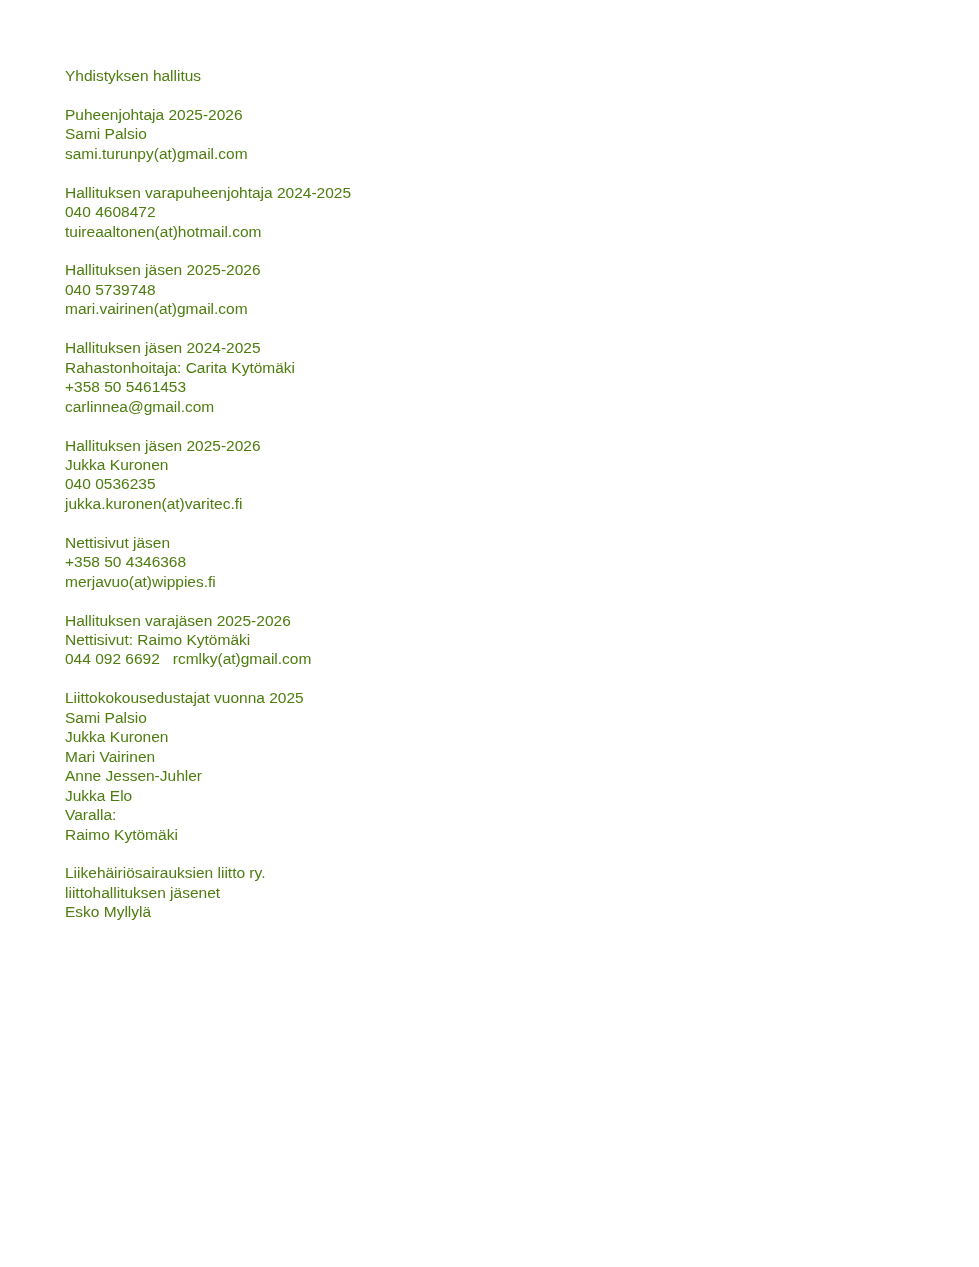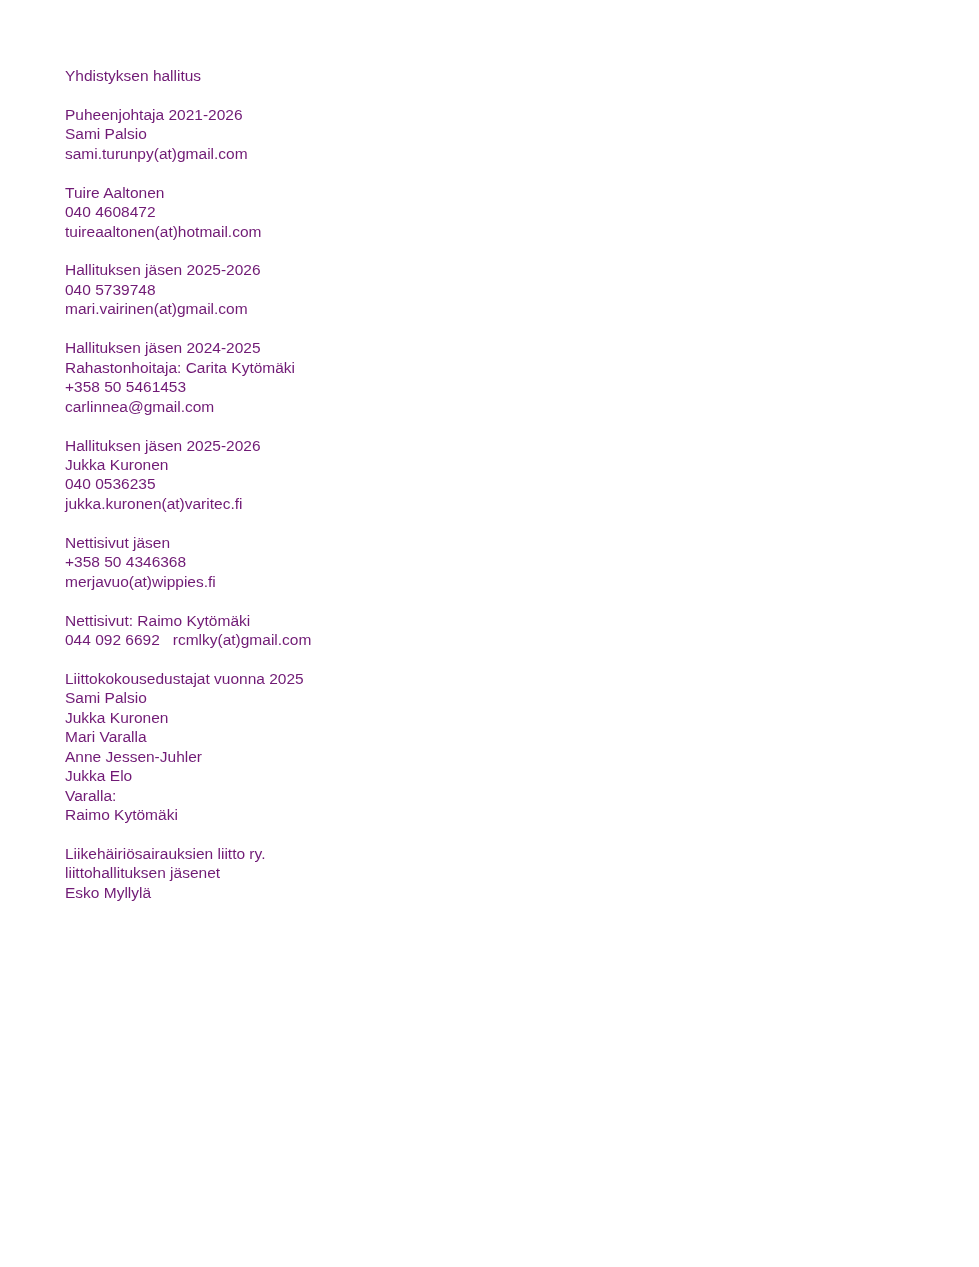--- a/index.html
+++ b/index.html
@@ -13,46 +13,46 @@
     overflow: hidden;
   }
   .page {
     box-sizing: border-box;
     width: 979px;
     height: 1267px;
     padding: 66px 20px 0 65px;
     font-family: "Liberation Sans", "DejaVu Sans", sans-serif;
     font-size: 15.5px;
     line-height: 19.45px;
-    color: #701a75;
+    color: #4d7c0f;
     font-weight: 400;
   }
   .doc-title {
     margin: 0 0 19.45px 0;
   }
   .block {
     margin: 0 0 19.45px 0;
   }
   .line {
     white-space: pre-wrap;
   }
 </style>
 </head>
 <body>
 
 <main class="page">
   <h1 class="doc-title line" style="font-size:inherit; font-weight:400;">Yhdistyksen hallitus</h1>
   <div>
       <div class="block">
-        <div class="line">Puheenjohtaja 2021-2026</div>
+        <div class="line">Puheenjohtaja 2025-2026</div>
         <div class="line">Sami Palsio</div>
         <div class="line">sami.turunpy(at)gmail.com</div>
       </div>
       <div class="block">
-        <div class="line">Tuire Aaltonen</div>
+        <div class="line">Hallituksen varapuheenjohtaja 2024-2025</div>
         <div class="line">040 4608472</div>
         <div class="line">tuireaaltonen(at)hotmail.com</div>
       </div>
       <div class="block">
         <div class="line">Hallituksen jäsen 2025-2026</div>
         <div class="line">040 5739748</div>
         <div class="line">mari.vairinen(at)gmail.com</div>
       </div>
       <div class="block">
         <div class="line">Hallituksen jäsen 2024-2025</div>
@@ -65,28 +65,29 @@
         <div class="line">Jukka Kuronen</div>
         <div class="line">040 0536235</div>
         <div class="line">jukka.kuronen(at)varitec.fi</div>
       </div>
       <div class="block">
         <div class="line">Nettisivut jäsen</div>
         <div class="line">+358 50 4346368</div>
         <div class="line">merjavuo(at)wippies.fi</div>
       </div>
       <div class="block">
+        <div class="line">Hallituksen varajäsen 2025-2026</div>
         <div class="line">Nettisivut: Raimo Kytömäki</div>
         <div class="line">044 092 6692   rcmlky(at)gmail.com</div>
       </div>
       <div class="block">
         <div class="line">Liittokokousedustajat vuonna 2025</div>
         <div class="line">Sami Palsio</div>
         <div class="line">Jukka Kuronen</div>
-        <div class="line">Mari Varalla</div>
+        <div class="line">Mari Vairinen</div>
         <div class="line">Anne Jessen-Juhler</div>
         <div class="line">Jukka Elo</div>
         <div class="line">Varalla:</div>
         <div class="line">Raimo Kytömäki</div>
       </div>
       <div class="block">
         <div class="line">Liikehäiriösairauksien liitto ry.</div>
         <div class="line">liittohallituksen jäsenet</div>
         <div class="line">Esko Myllylä</div>
       </div>

